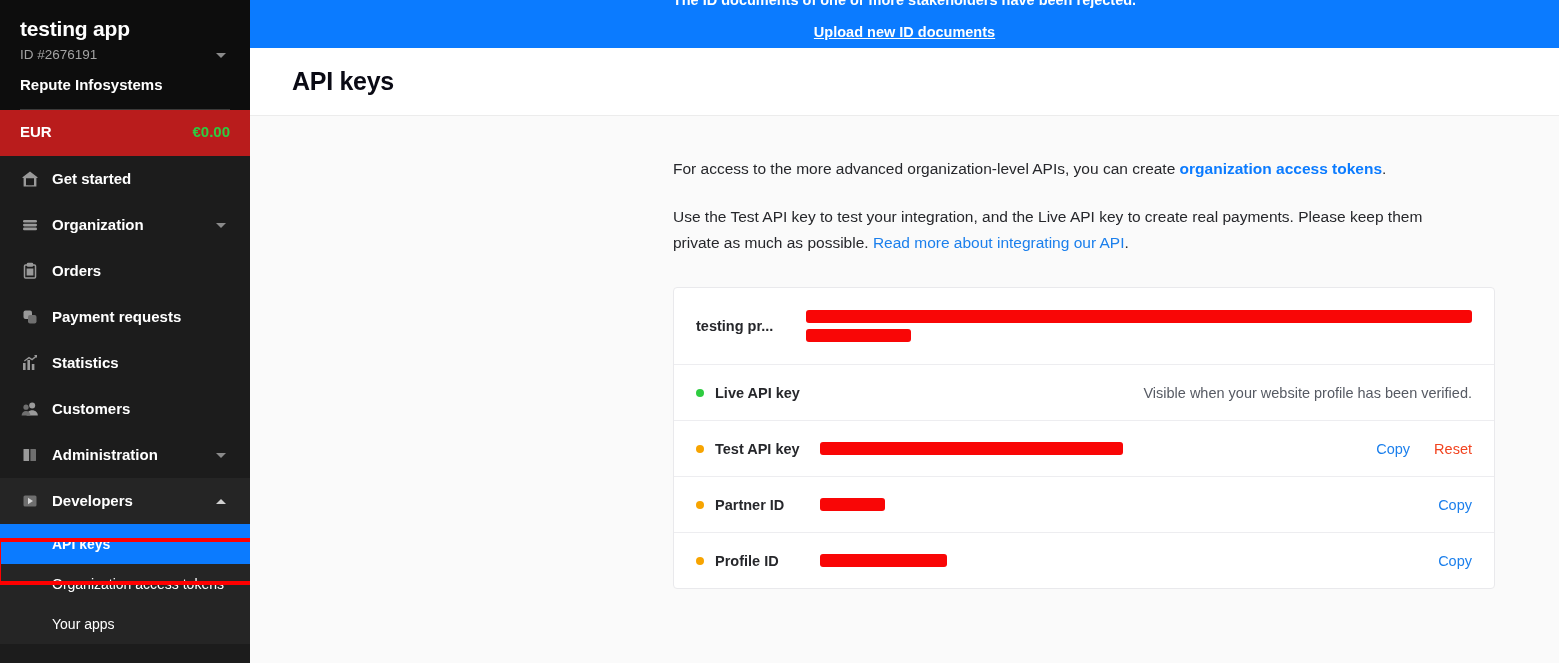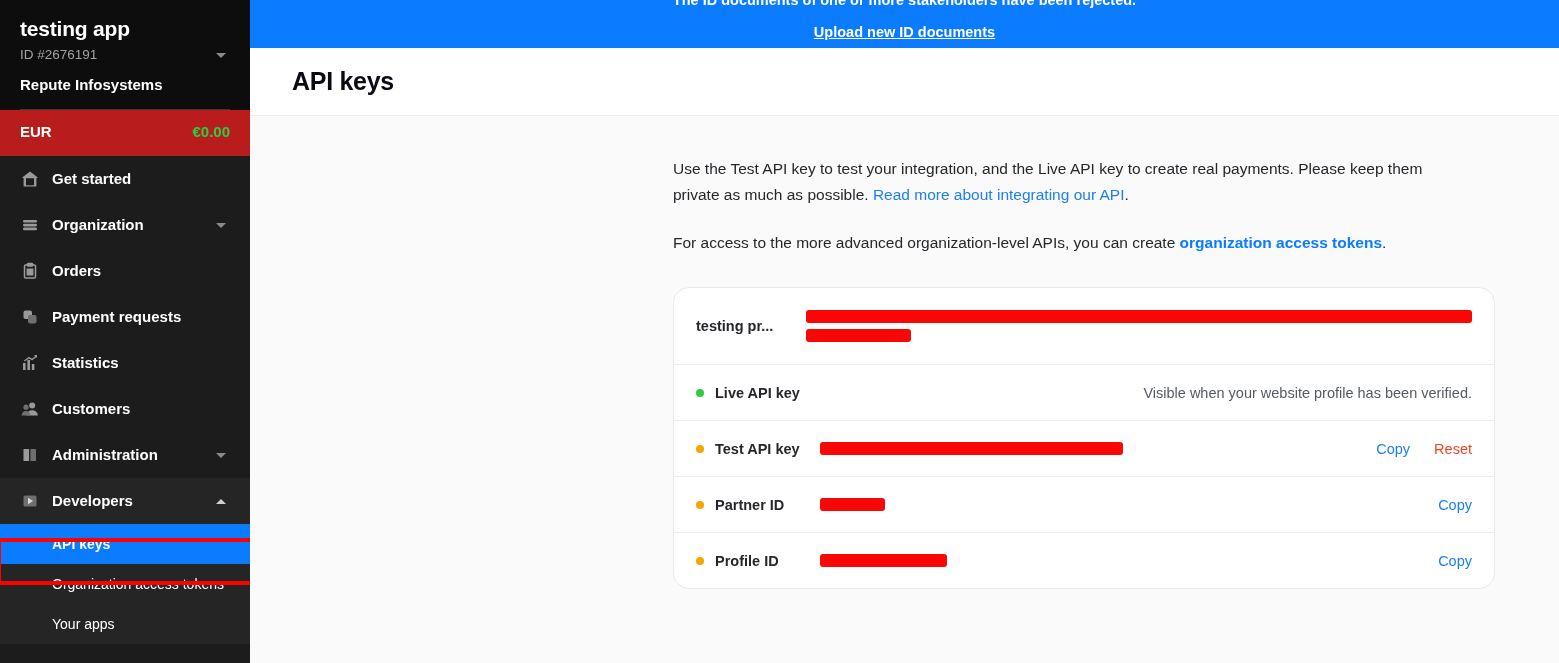--- a/index.html
+++ b/index.html
@@ -189,21 +189,21 @@
   }
   .intro-p + .intro-p { margin-top: 22px; }
   .link-blue { color: #1b7fec; text-decoration: none; }
   .link-blue-bold { color: #0b7bff; text-decoration: none; font-weight: bold; }
 
   .card {
     margin-top: 31px;
     width: 822px;
     background: #ffffff;
     border: 1px solid #e9e9ec;
-    border-radius: 16px;
+    border-radius: 4px;
     overflow: hidden;
   }
   .card-row {
     display: flex;
     align-items: center;
     padding: 0 22px;
     border-top: 1px solid #ededf0;
     min-height: 56px;
   }
   .card-row:first-child { border-top: none; }
@@ -387,25 +387,25 @@
     </div>
 
     <div class="page-header">
       <h1 class="page-title">API keys</h1>
     </div>
 
     <div class="content">
       <div class="inner">
 
         <p class="intro-p">
+          <span>For access to the more advanced organization-level APIs, you can create </span><a class="link-blue-bold" href="#">organization access tokens</a><span>.</span>
+        </p>
+
+        <p class="intro-p">
           <span>Use the Test API key to test your integration, and the Live API key to create real payments. Please keep them private as much as possible. </span><a class="link-blue" href="#">Read more about integrating our API</a><span>.</span>
-        </p>
-
-        <p class="intro-p">
-          <span>For access to the more advanced organization-level APIs, you can create </span><a class="link-blue-bold" href="#">organization access tokens</a><span>.</span>
         </p>
 
         <div class="card">
 
           <div class="card-row profile-row">
             <span class="profile-name">testing pr...</span>
             <span class="redact-stack">
               <span class="redact" style="width:666px;"></span>
               <span class="redact" style="width:105px;"></span>
             </span>

